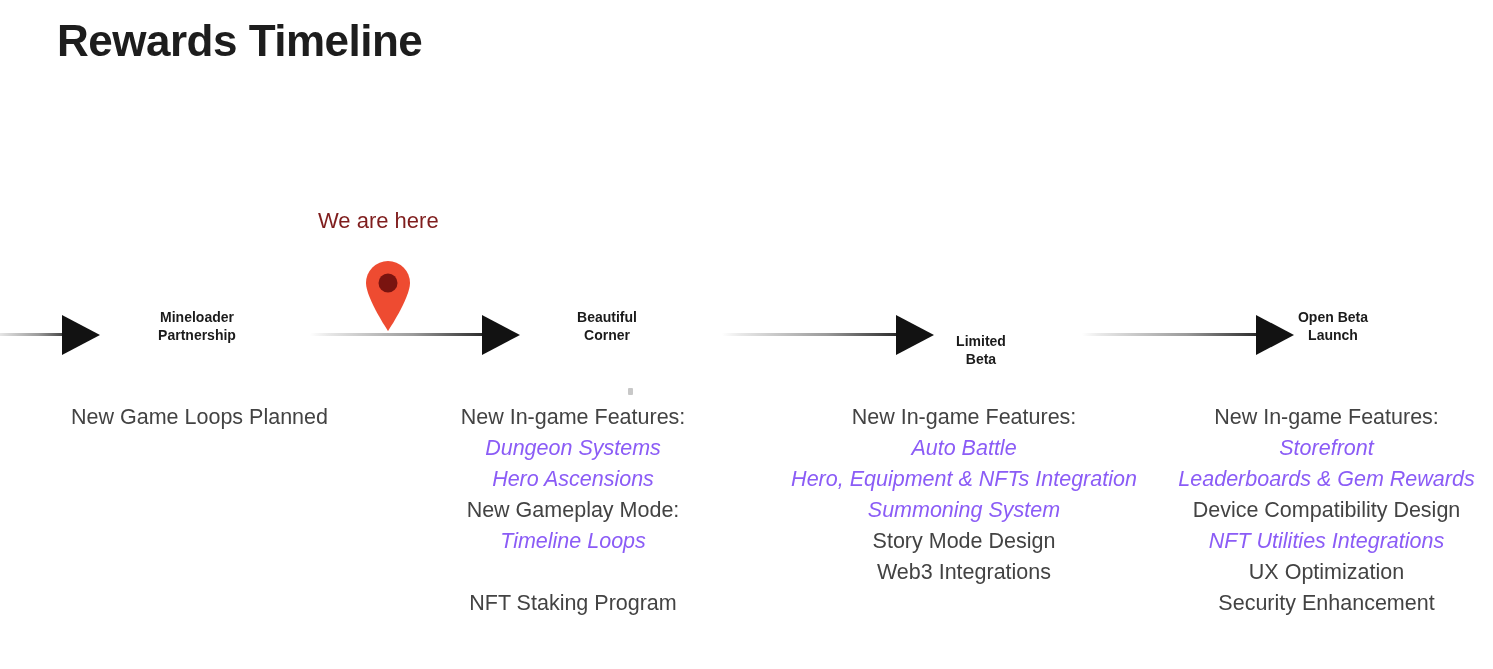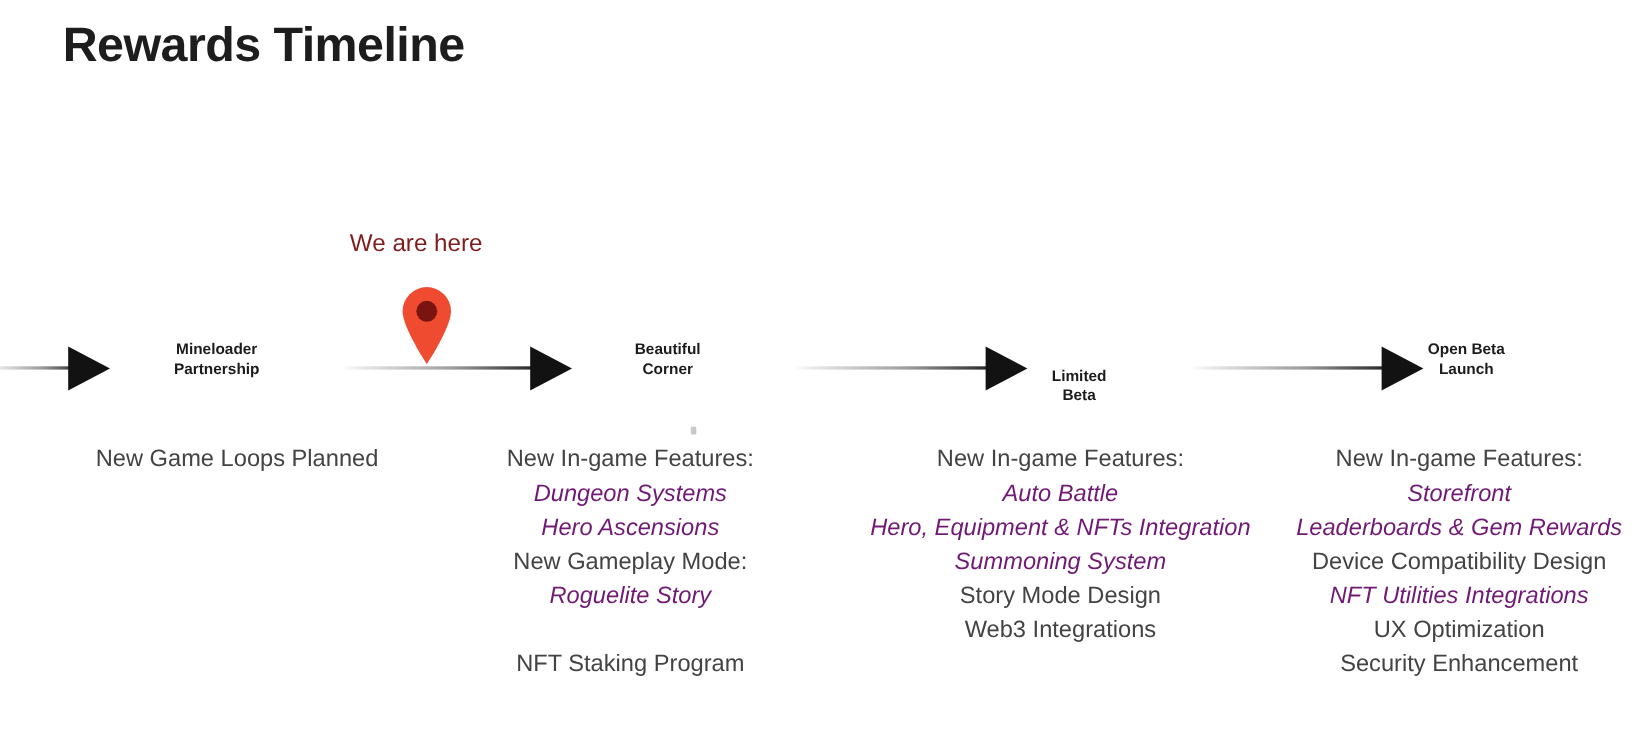--- a/index.html
+++ b/index.html
@@ -102,21 +102,21 @@
     text-align: center;
   }
   .detail-line {
     font-size: 21.5px;
     line-height: 31px;
     color: #434343;
     white-space: nowrap;
   }
   .detail-line.sub {
     font-style: italic;
-    color: #701a75;
+    color: #8b5cf6;
   }
   .detail-line.spacer {
     height: 31px;
   }
 
   #stray-dot {
     position: absolute;
     left: 628px;
     top: 388px;
     width: 5px;
@@ -170,29 +170,29 @@
   <div>Limited</div>
   <div>Beta</div>
 </div>
 <div class="milestone-label" style="left:1208px; top:308px; width:250px;">
   <div>Open Beta</div>
   <div>Launch</div>
 </div>
 
 <div id="stray-dot"></div>
 
-<div class="detail-column" style="left:48px; width:335px;">
+<div class="detail-column" style="left:32px; width:335px;">
     <div class="detail-line">New Game Loops Planned</div>
   </div>
 <div class="detail-column" style="left:422px; width:302px;">
     <div class="detail-line">New In-game Features:</div>
     <div class="detail-line sub">Dungeon Systems</div>
     <div class="detail-line sub">Hero Ascensions</div>
     <div class="detail-line">New Gameplay Mode:</div>
-    <div class="detail-line sub">Roguelite Story</div>
+    <div class="detail-line sub">Timeline Loops</div>
     <div class="detail-line spacer">&nbsp;</div>
     <div class="detail-line">NFT Staking Program</div>
   </div>
 <div class="detail-column" style="left:772px; width:384px;">
     <div class="detail-line">New In-game Features:</div>
     <div class="detail-line sub">Auto Battle</div>
     <div class="detail-line sub">Hero, Equipment &amp; NFTs Integration</div>
     <div class="detail-line sub">Summoning System</div>
     <div class="detail-line">Story Mode Design</div>
     <div class="detail-line">Web3 Integrations</div>

